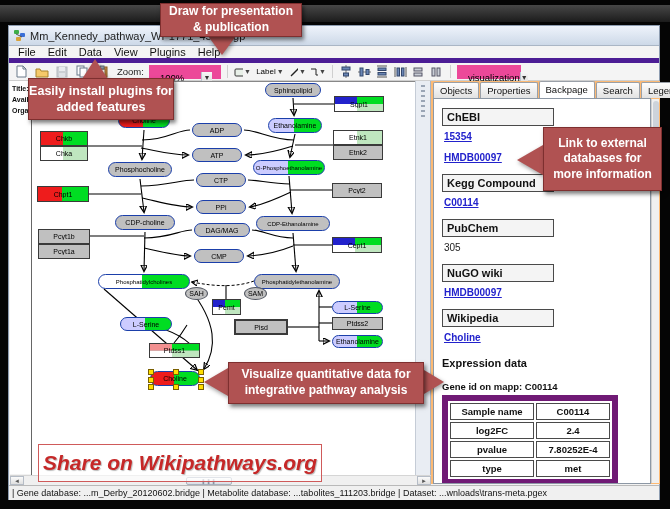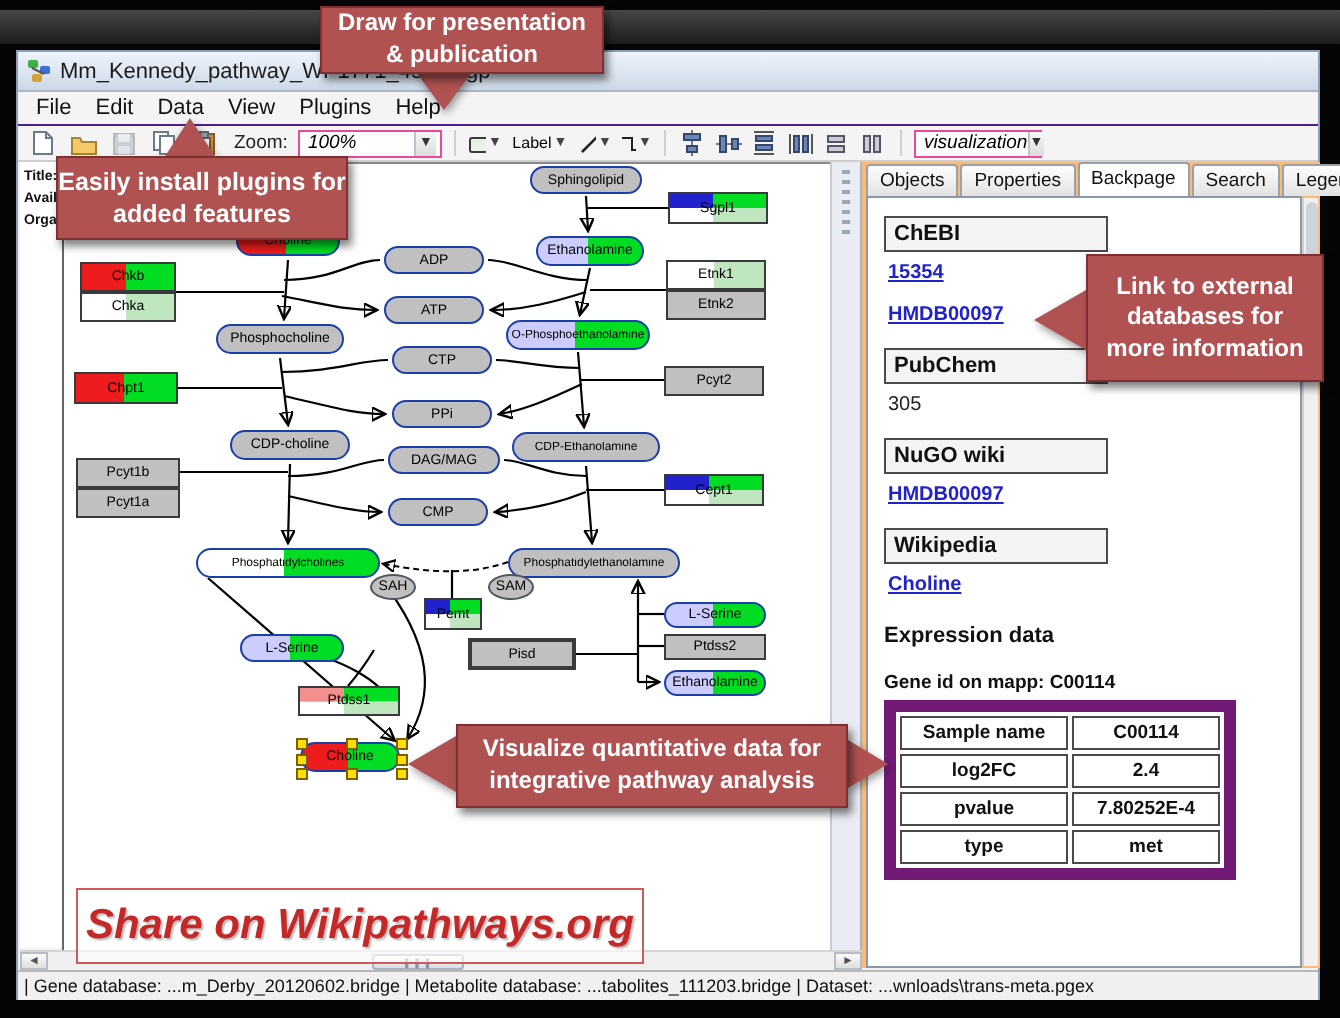--- a/index.html
+++ b/index.html
@@ -6,27 +6,27 @@
   *{box-sizing:border-box;}
   body{font-family:"Liberation Sans",sans-serif;}
   #stage{position:relative;width:670px;height:509px;background:#050505;overflow:hidden;}
   #topband{position:absolute;left:0;top:5px;width:670px;height:17px;background:linear-gradient(#474747,#1c1c1c);}
   #win{position:absolute;left:8px;top:25px;width:652px;height:475px;background:#f2f2f2;border:1px solid #8e9db1;}
   
   #titlebar{position:absolute;left:0;top:0;width:100%;height:20px;background:linear-gradient(#eef3fb,#cdd9e8);border-bottom:1px solid #aab6c5;display:flex;align-items:center;padding-left:4px;}
   #titlebar .ttl{font-size:11px;color:#1c1c1c;white-space:nowrap;overflow:hidden;max-width:430px;}
   .appicon{width:13px;height:13px;margin-right:4px;display:inline-block;}
   
-  #menubar{position:absolute;left:0;top:20px;width:100%;height:17px;background:#f4f4f4;border-bottom:1px solid #4c1d95;display:flex;align-items:center;padding-left:3px;}
+  #menubar{position:absolute;left:0;top:20px;width:100%;height:17px;background:#f4f4f4;border-bottom:5px solid #4c1d95;display:flex;align-items:center;padding-left:3px;}
   .mi{font-size:11px;color:#111;padding:1px 6px;cursor:default;}
   
   #toolbar{position:absolute;left:0;top:37px;width:100%;height:18px;background:#f4f4f4;border-bottom:1px solid #cfcfcf;display:flex;align-items:center;padding-left:4px;gap:3px;}
   .tbtn{width:17px;height:33px;display:flex;align-items:center;justify-content:center;}
   .tsep{width:1px;height:13px;background:#cfcfcf;margin:0 3px;}
-  .combo{height:14px;background:#fff;border:1px solid #ec4899;display:flex;align-items:flex-start;font-size:9.5px;padding:0 2px 0 4px;position:relative;font-style:italic;}
+  .combo{height:14px;background:#fff;border:7px solid #ec4899;display:flex;align-items:flex-start;font-size:9.5px;padding:0 2px 0 4px;position:relative;}
   .combo .car{margin-left:auto;width:11px;height:12px;background:linear-gradient(#f6f6f6,#dcdcdc);border-left:1px solid #b9c4d1;display:flex;align-items:center;justify-content:center;font-size:7px;color:#333;}
   .tlabel{font-size:9.5px;color:#222;margin:0 2px 0 4px;}
   .ddcar{font-size:7px;color:#444;margin-left:1px;}
   .alicon{width:15px;height:14px;display:flex;align-items:center;justify-content:center;}
   
   #infostrip{position:absolute;left:1px;top:55px;width:21px;height:393px;background:#fff;padding:3px 0 0 2px;}
   #infostrip div{font-size:7px;font-weight:bold;color:#111;line-height:1.55;white-space:nowrap;overflow:hidden;width:20px;}
   #canvas{position:absolute;left:22px;top:55px;width:384px;height:394px;background:#fff;border-left:1px solid #666;border-top:1px solid #888;overflow:hidden;}
   #edges{position:absolute;left:0;top:0;}
   #edges path{stroke:#000;stroke-width:1.1;fill:none;}
@@ -390,20 +390,21 @@
           <span class="tab">Objects</span>
           <span class="tab">Properties</span>
           <span class="tab active">Backpage</span>
           <span class="tab">Search</span>
           <span class="tab">Legend</span>
         </div>
       <div id="panelbody">
         <div>
             <div class="bp-section"><div class="bp-head">ChEBI</div><span class="bp-val link">15354</span></div>
             <div class="bp-section"><span class="bp-val link">HMDB00097</span></div>
+            <div class="bp-section"><div class="bp-head">Kegg Compound</div><span class="bp-val link">C00114</span></div>
             <div class="bp-section"><div class="bp-head">PubChem</div><span class="bp-val plain">305</span></div>
             <div class="bp-section"><div class="bp-head">NuGO wiki</div><span class="bp-val link">HMDB00097</span></div>
             <div class="bp-section"><div class="bp-head">Wikipedia</div><span class="bp-val link">Choline</span></div>
           </div>
         <div id="exprtitle">Expression data</div>
         <div id="geneid">Gene id on mapp: C00114</div>
         <table id="exprtable">
             <tbody>
               <tr>
                 <td class="c1">Sample name</td>

